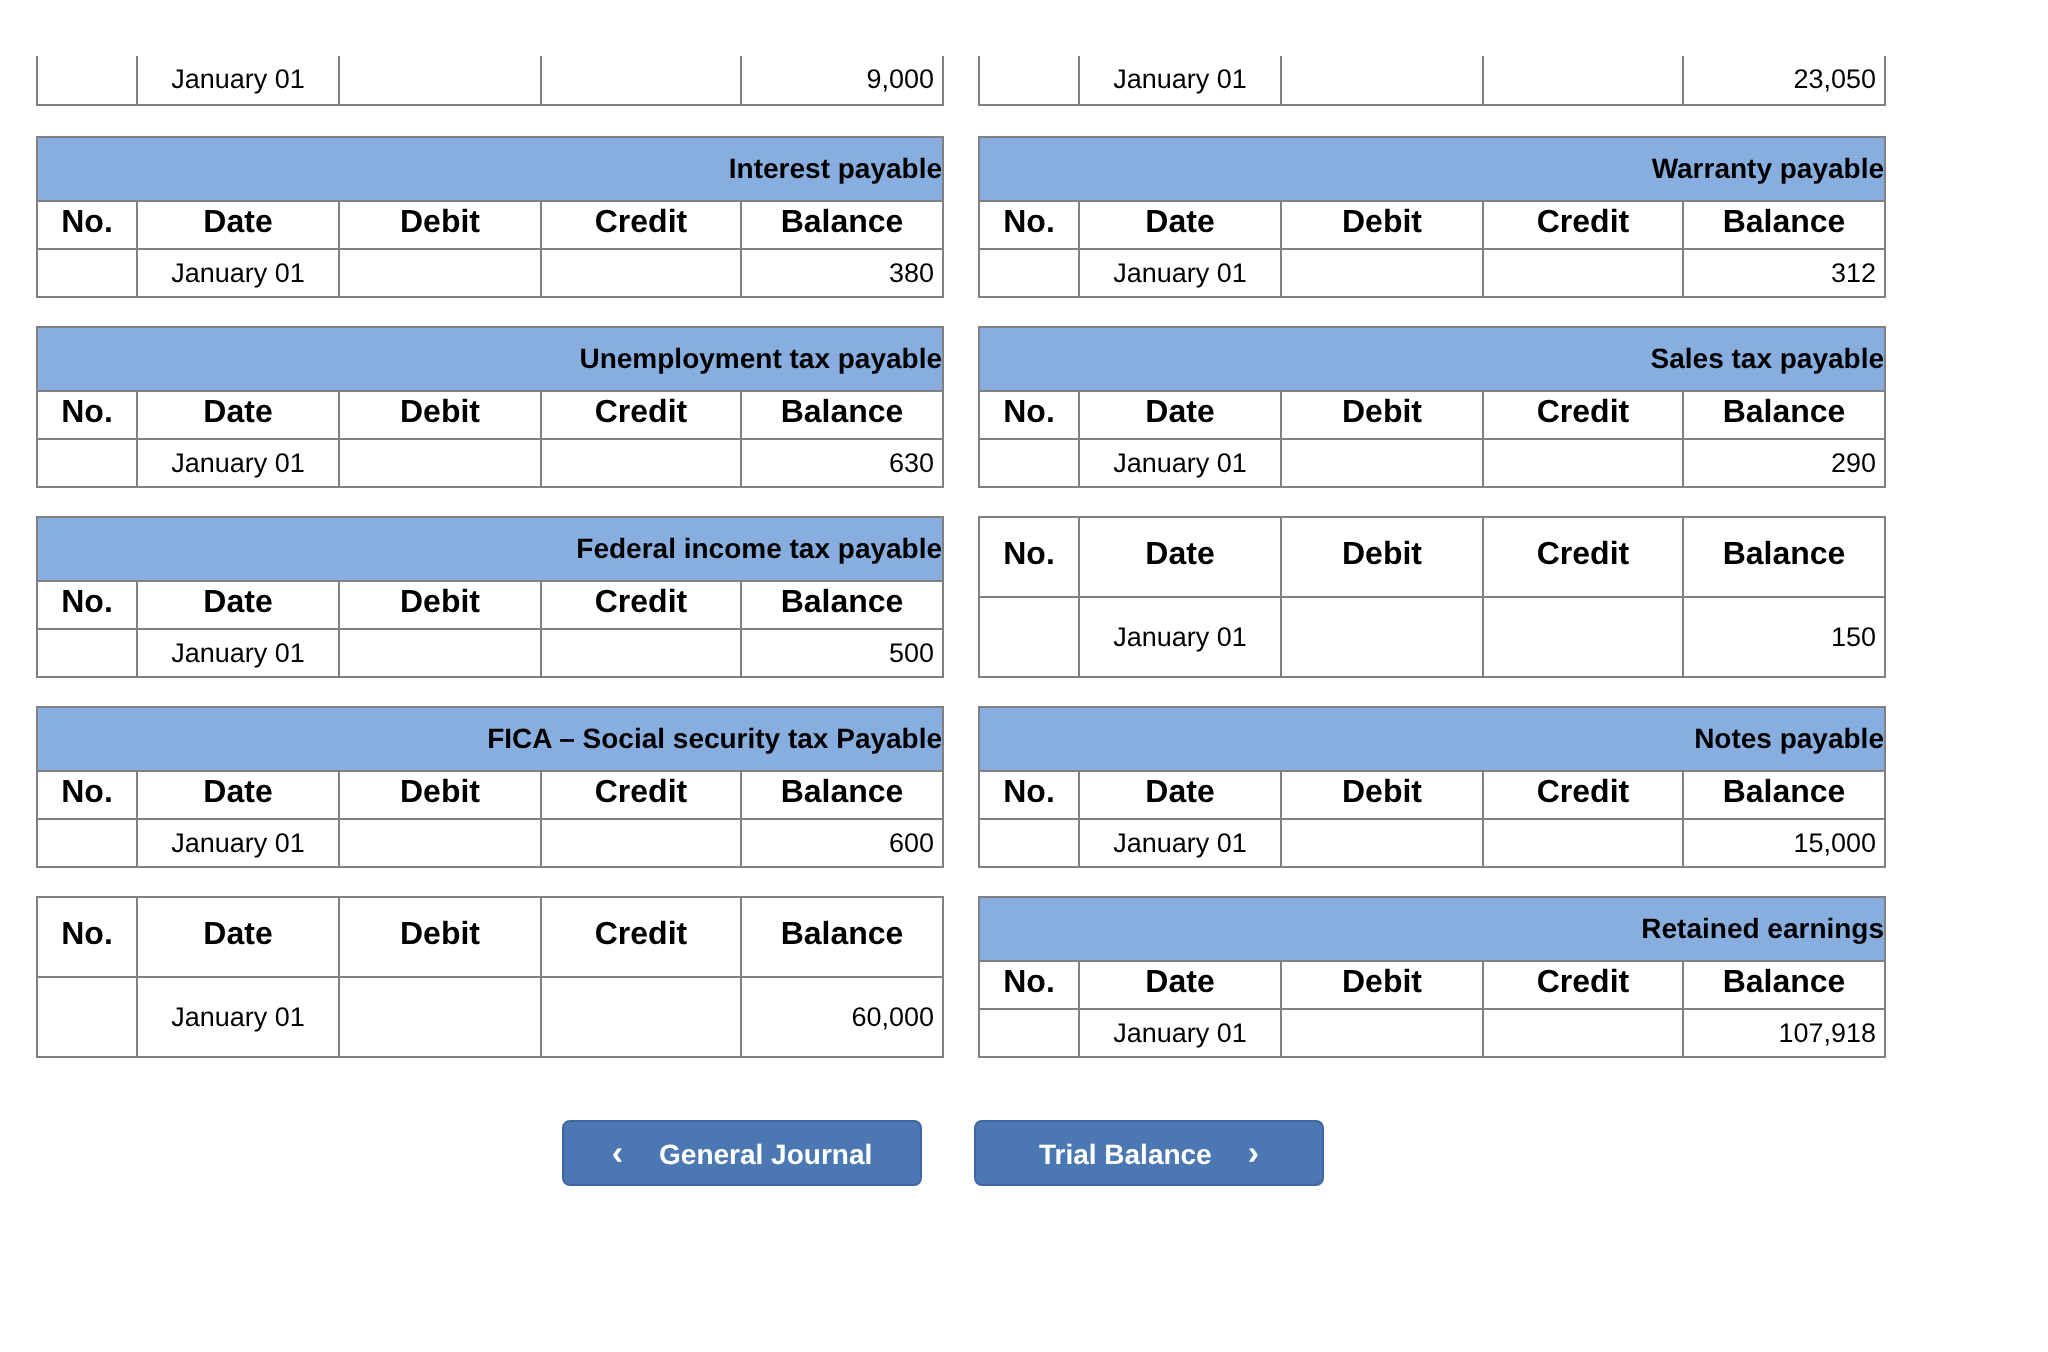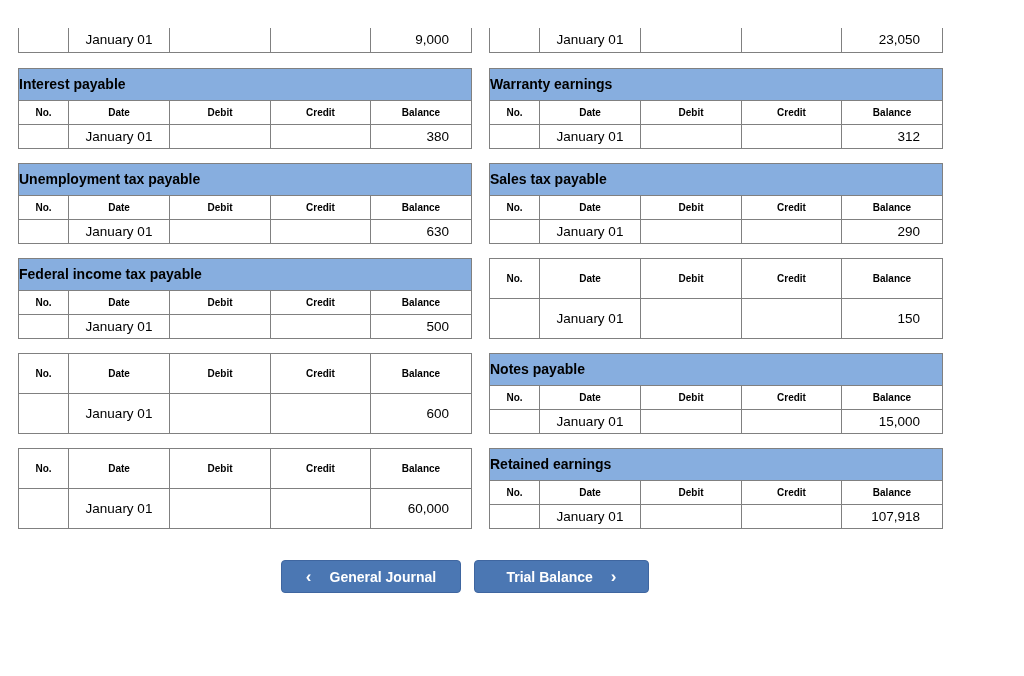--- a/index.html
+++ b/index.html
@@ -48,49 +48,49 @@
     background: #fff;
   }
 
   
   .ledger { margin-bottom: 14px; }
   .ledger th, .ledger td { border: 1px solid var(--table-border); background: #fff; }
   .ledger .title {
     background: var(--table-header-fill);
     height: 32px;
     font-weight: bold;
-    text-align: left;
+    text-align: right;
     font-size: 14px;
     margin-left: 48px;
   }
   .ledger .head-row th {
     height: 24px;
     font-weight: bold;
     text-align: center;
-    font-size: 10px;
+    font-size: 16px;
   }
   .ledger .data-row td, .partial td { font-size: 13.5px; }
   .ledger .data-row td { height: 24px; }
   td.date { text-align: center; }
-  td.num { text-align: right; padding-right: 22px; }
+  td.num { text-align: right; padding-right: 4px; }
 
   
   .nav-btn {
     position: absolute;
     display: flex; align-items: center; justify-content: center; gap: 18px;
     background: var(--nav-button-fill);
     color: var(--nav-button-text);
     border: 1px solid var(--nav-button-border);
     border-radius: 4px;
     font-family: "Liberation Sans", sans-serif;
     font-size: 14px; font-weight: bold;
     cursor: pointer;
   }
   #btn-back    { left: 281px; top: 560px; width: 180px; height: 33px; }
-  #btn-forward { left: 474px; top: 560px; width: 175px; height: 33px; }
+  #btn-forward { left: 487px; top: 560px; width: 175px; height: 33px; }
   .chev { font-size: 17px; font-weight: bold; line-height: 1; }
 </style>
 </head>
 <body>
 
 <div class="stage">
   <div class="grid">
 
     <table class="partial">
       <colgroup>
@@ -162,21 +162,21 @@
     <table class="ledger">
       <colgroup>
           <col class="c0">
           <col class="c1">
           <col class="c2">
           <col class="c3">
           <col class="c4">
         </colgroup>
       <tbody>
           <tr>
-            <th colspan="5" class="title">Warranty earnings</th>
+            <th colspan="5" class="title">Warranty payable</th>
           </tr>
       <tr class="head-row">
         <th>No.</th>
         <th>Date</th>
         <th>Debit</th>
         <th>Credit</th>
         <th>Balance</th>
       </tr>
       <tr class="data-row">
         <td></td>
@@ -303,20 +303,23 @@
 
     <table class="ledger">
       <colgroup>
           <col class="c0">
           <col class="c1">
           <col class="c2">
           <col class="c3">
           <col class="c4">
         </colgroup>
       <tbody>
+          <tr>
+            <th colspan="5" class="title">FICA – Social security tax Payable</th>
+          </tr>
       <tr class="head-row">
         <th>No.</th>
         <th>Date</th>
         <th>Debit</th>
         <th>Credit</th>
         <th>Balance</th>
       </tr>
       <tr class="data-row">
         <td></td>
         <td class="date">January 01</td>

